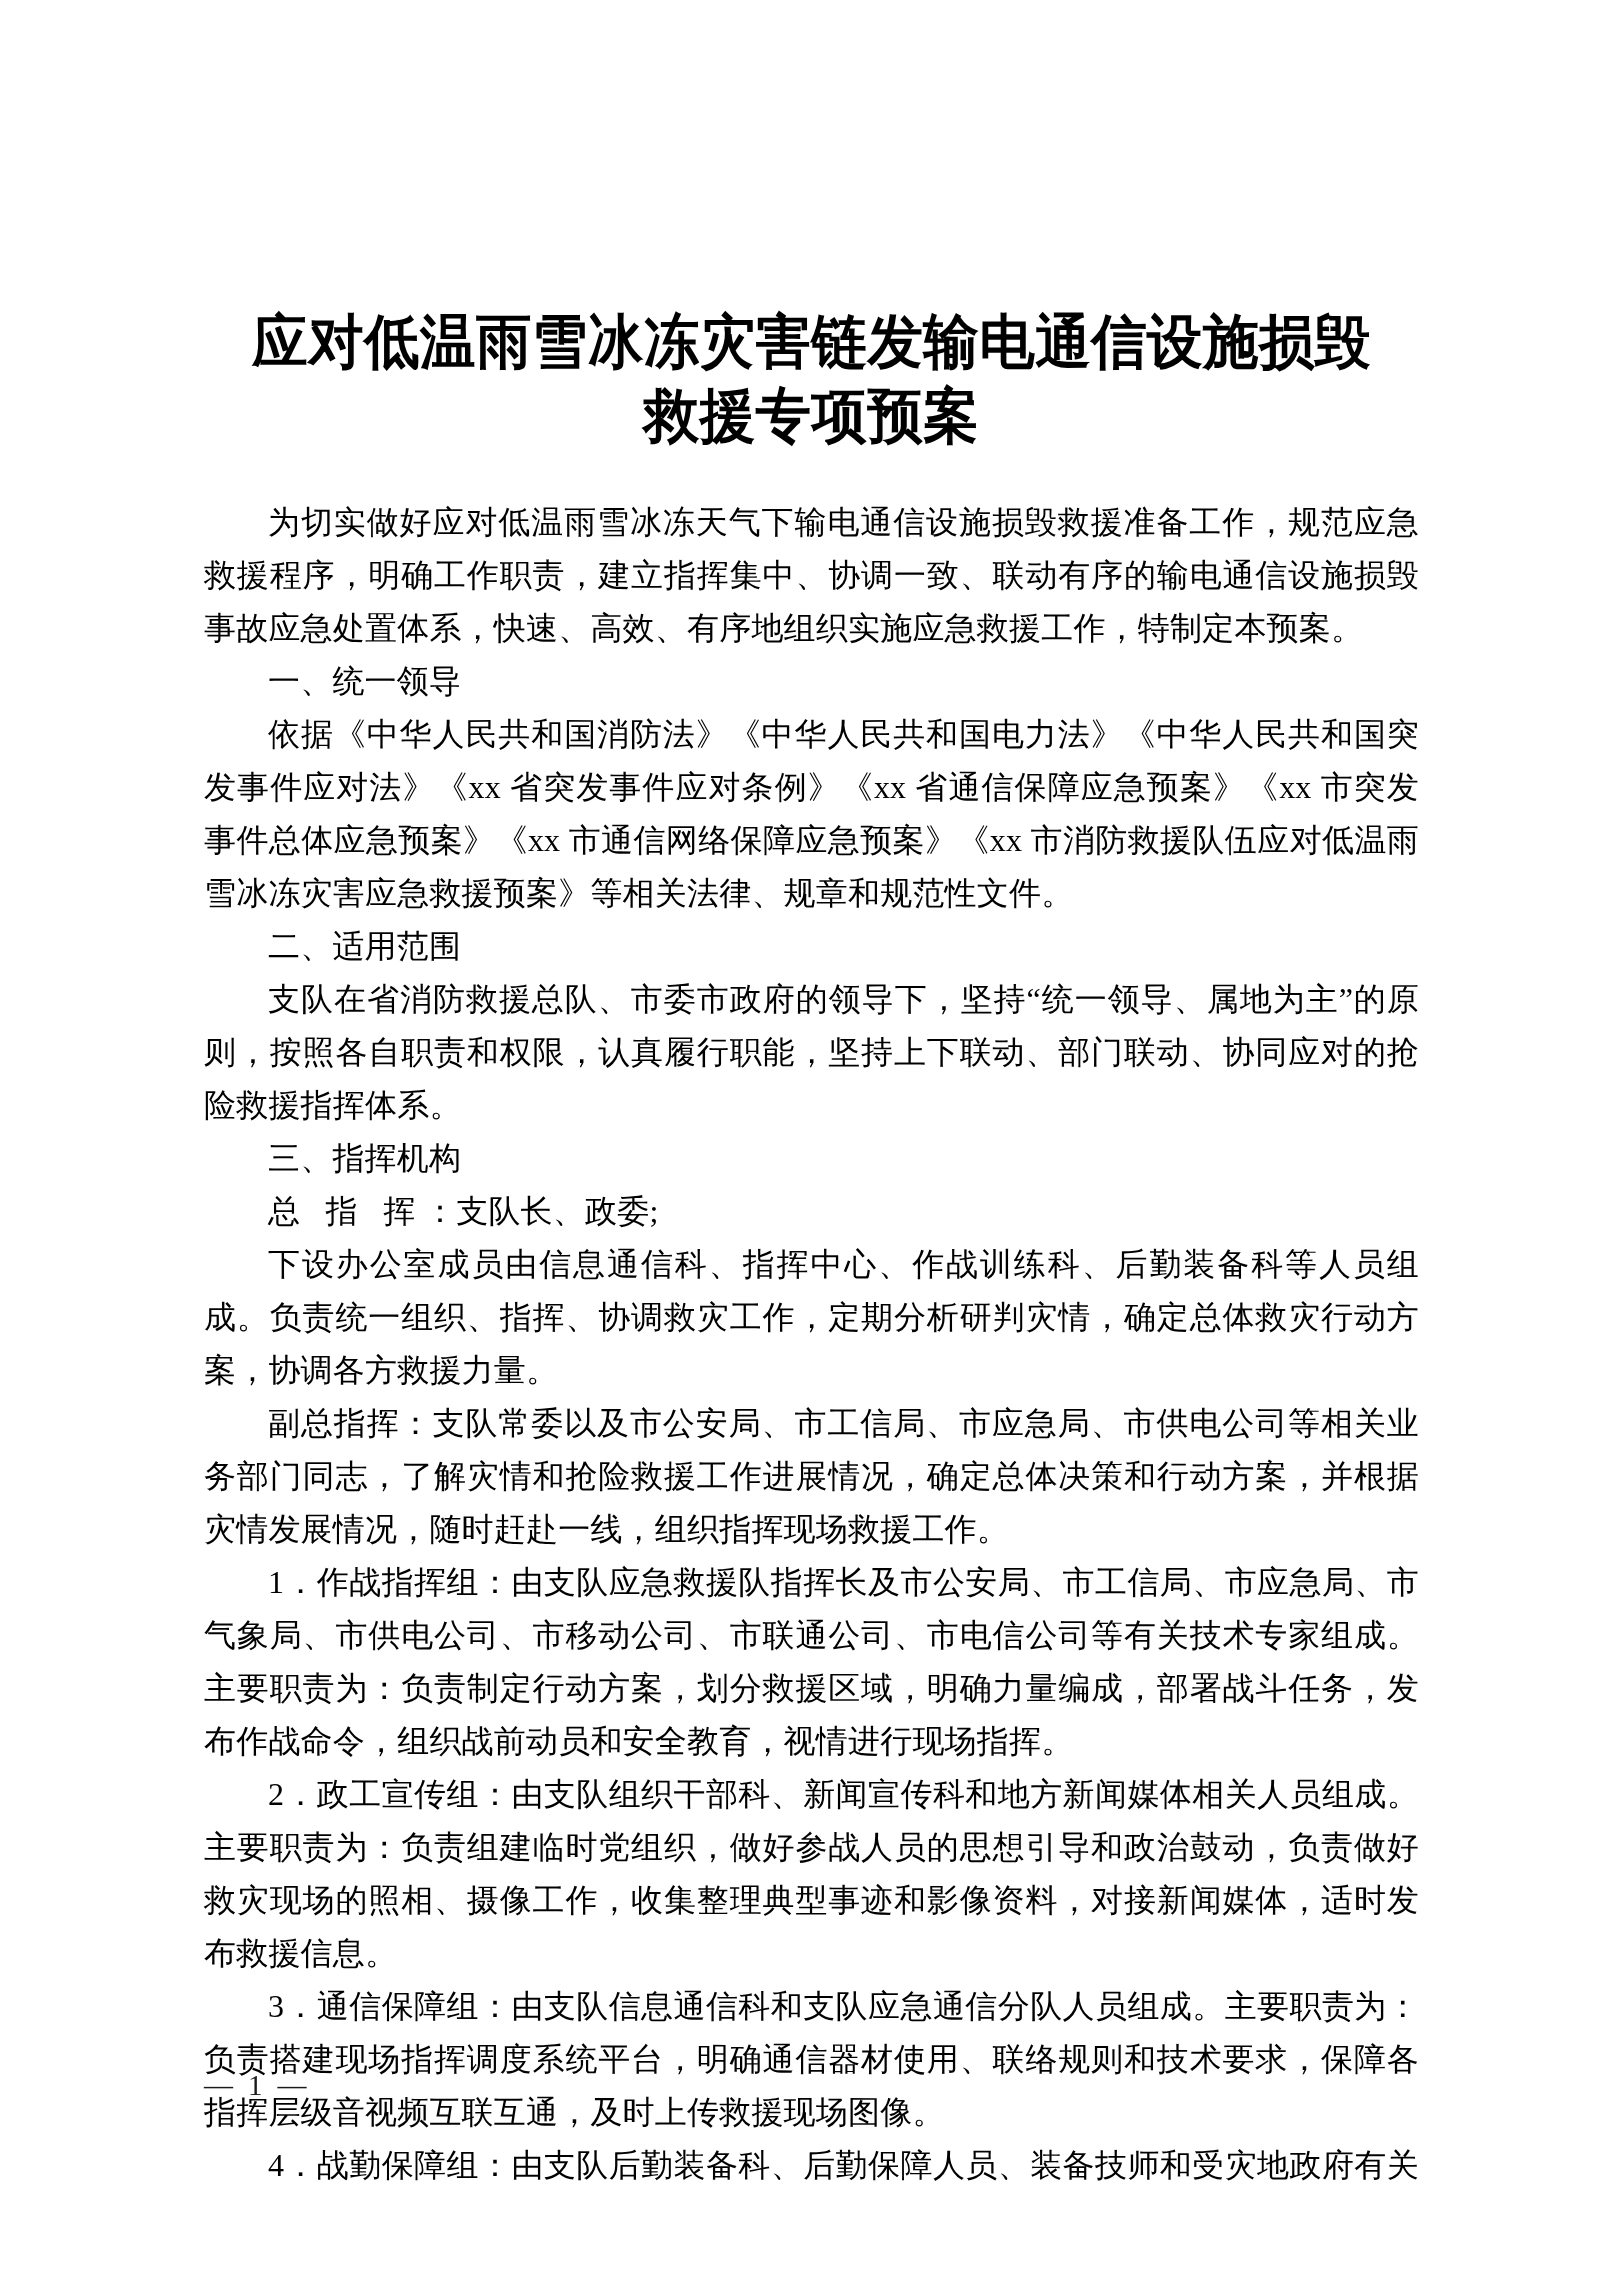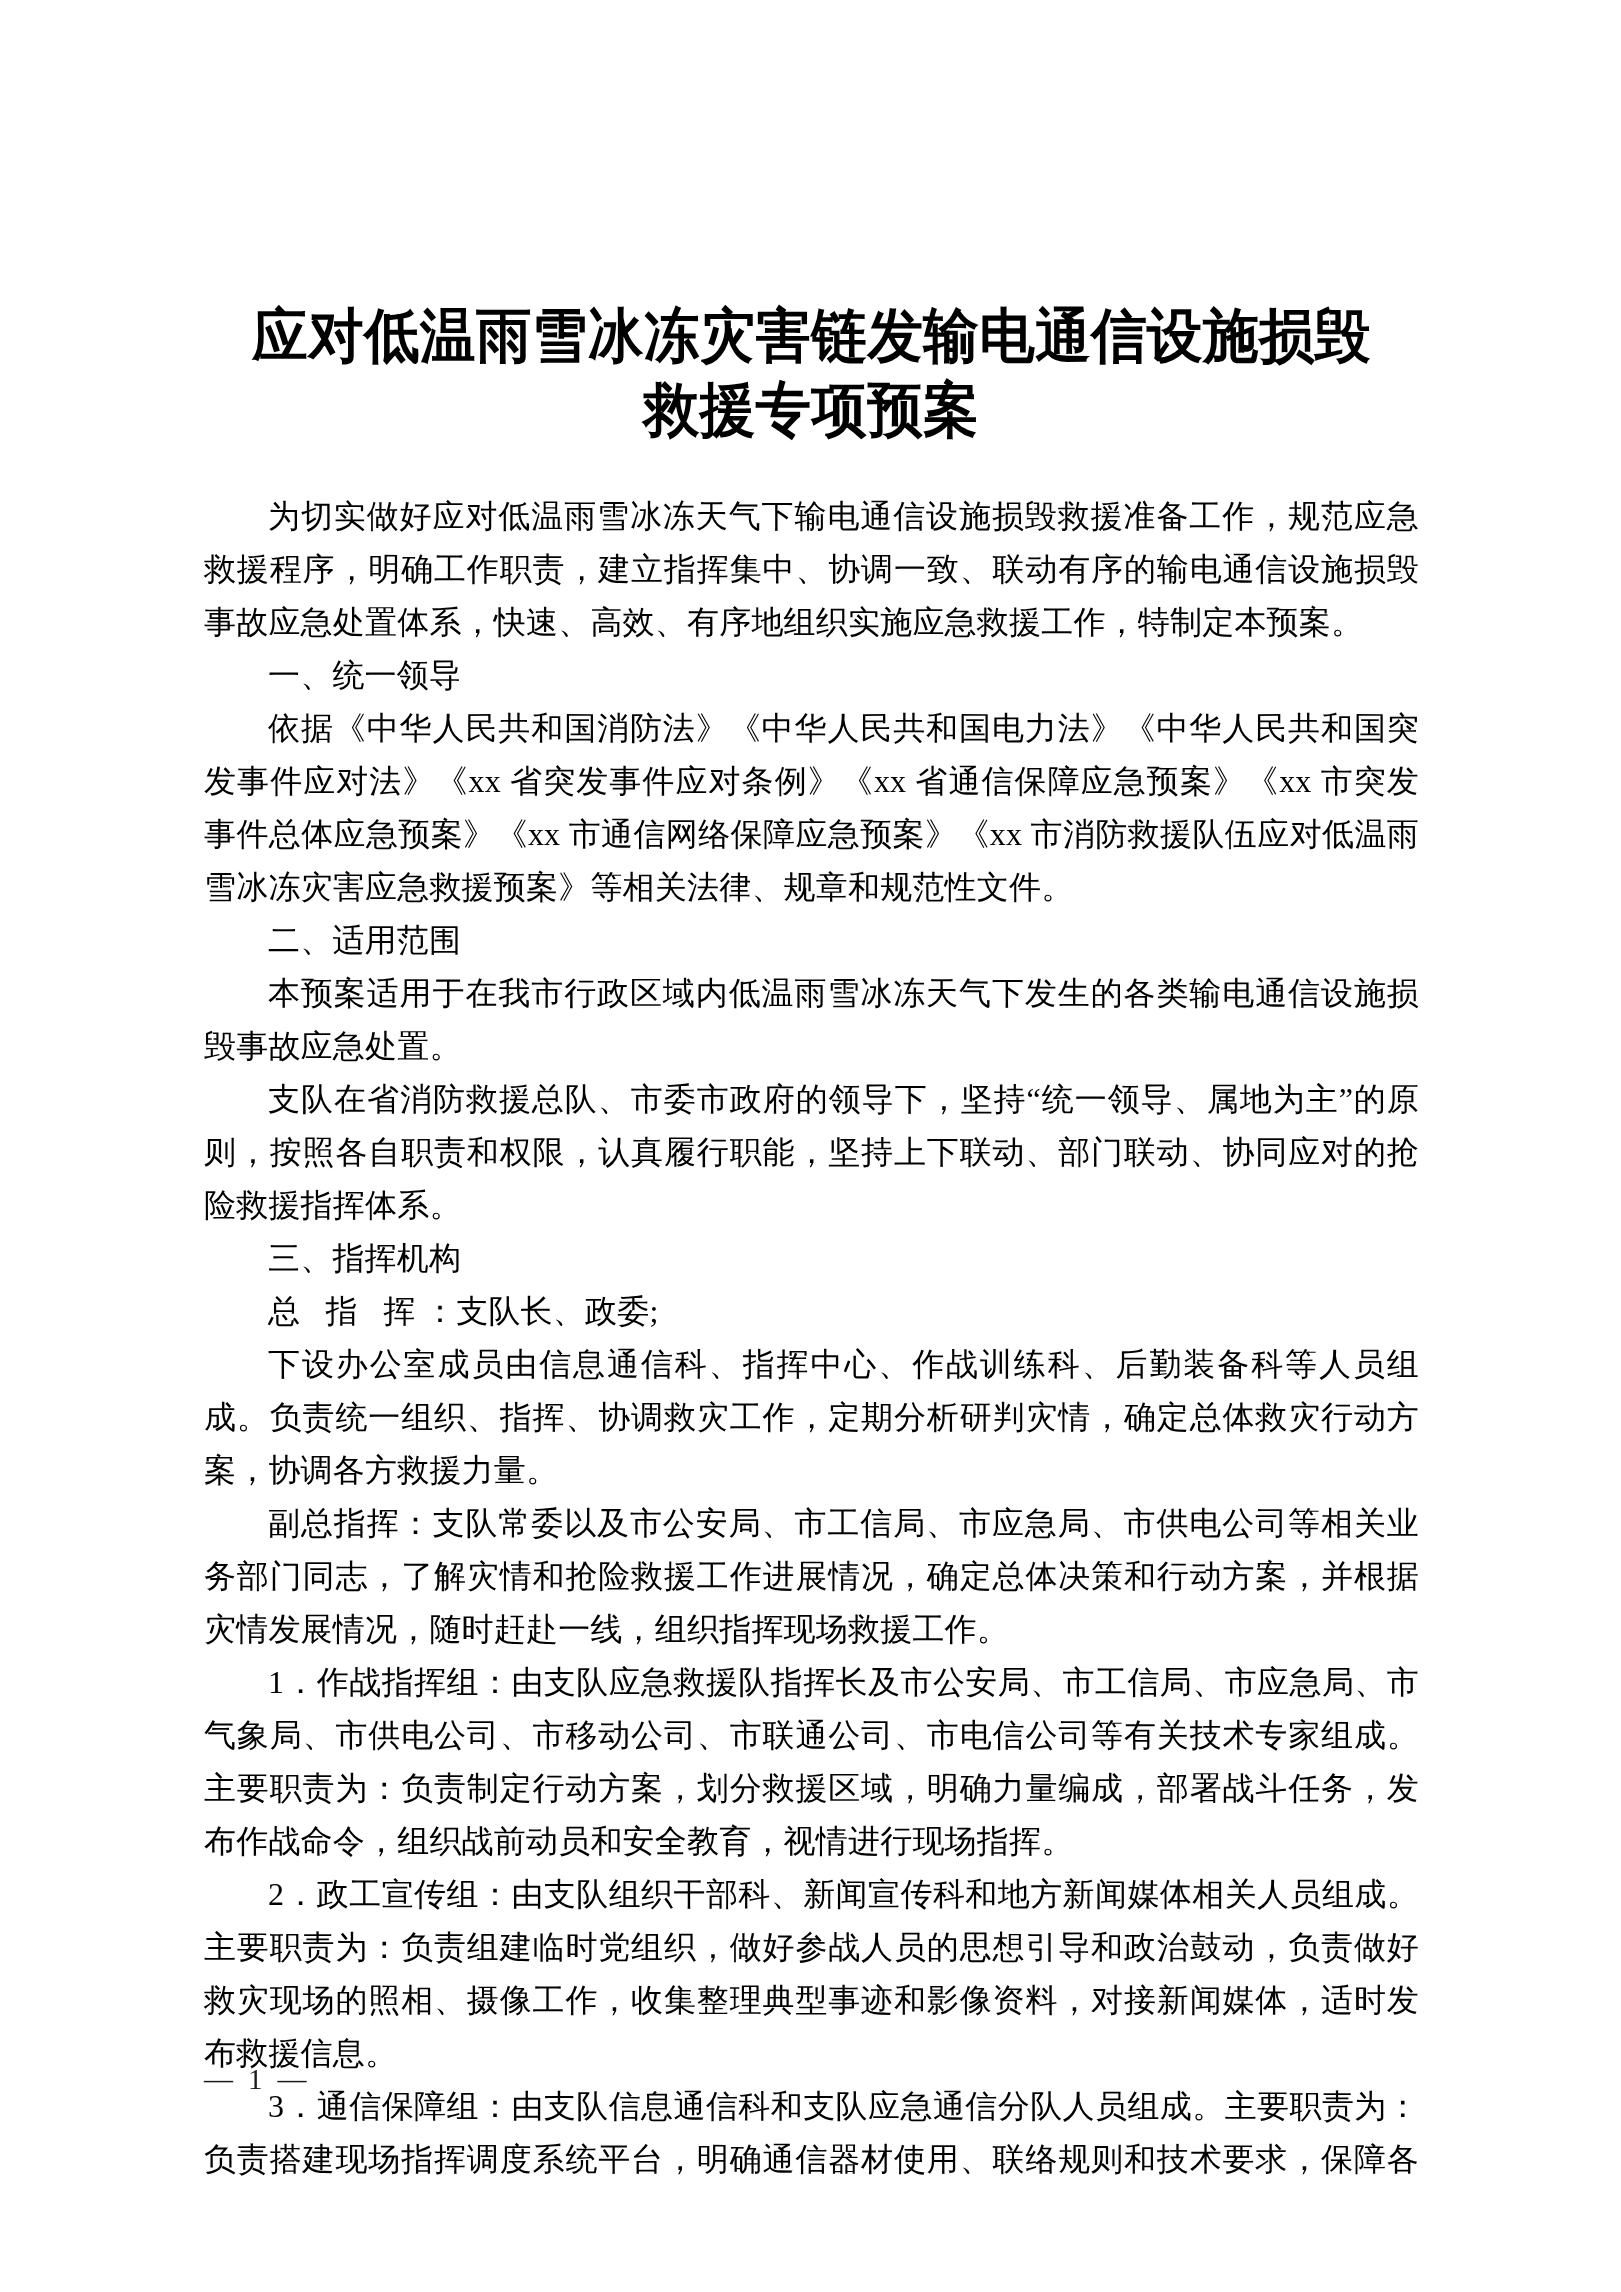--- a/index.html
+++ b/index.html
@@ -9,21 +9,21 @@
   }
   body {
     font-family: "Liberation Sans", "DejaVu Sans", sans-serif;
     -webkit-font-smoothing: antialiased;
   }
   .page {
     position: relative;
     width: 1621px;
     height: 2169px;
     background: #ffffff;
-    margin: 10px auto;
+    margin: 16px auto;
     overflow: hidden;
     box-sizing: border-box;
   }
   .content {
     position: absolute;
     left: 204px;
     top: 0;
     width: 1215px;
   }
   .doc-title {
@@ -89,21 +89,20 @@
     <div class="body-block">
 
       <p class="para indent">为切实做好应对低温雨雪冰冻天气下输电通信设施损毁救援准备工作，规范应急救援程序，明确工作职责，建立指挥集中、协调一致、联动有序的输电通信设施损毁事故应急处置体系，快速、高效、有序地组织实施应急救援工作，特制定本预案。</p>
 
       <p class="para heading">一、统一领导</p>
 
       <p class="para indent">依据《中华人民共和国消防法》《中华人民共和国电力法》《中华人民共和国突发事件应对法》《xx 省突发事件应对条例》《xx 省通信保障应急预案》《xx 市突发事件总体应急预案》《xx 市通信网络保障应急预案》《xx 市消防救援队伍应对低温雨雪冰冻灾害应急救援预案》等相关法律、规章和规范性文件。</p>
 
       <p class="para heading">二、适用范围</p>
 
-      <p class="para indent">本预案适用于在我市行政区域内低温雨雪冰冻天气下发生的各类输电通信设施损毁事故应急处置。</p>
 
       <p class="para indent">支队在省消防救援总队、市委市政府的领导下，坚持“统一领导、属地为主”的原则，按照各自职责和权限，认真履行职能，坚持上下联动、部门联动、协同应对的抢险救援指挥体系。</p>
 
       <p class="para heading">三、指挥机构</p>
 
       <p class="para indent"><span class="wide-label">总 指 挥</span><span>：支队长、政委;</span></p>
 
       <p class="para indent">下设办公室成员由信息通信科、指挥中心、作战训练科、后勤装备科等人员组成。负责统一组织、指挥、协调救灾工作，定期分析研判灾情，确定总体救灾行动方案，协调各方救援力量。</p>
 
       <p class="para indent">副总指挥：支队常委以及市公安局、市工信局、市应急局、市供电公司等相关业务部门同志，了解灾情和抢险救援工作进展情况，确定总体决策和行动方案，并根据灾情发展情况，随时赶赴一线，组织指挥现场救援工作。</p>

